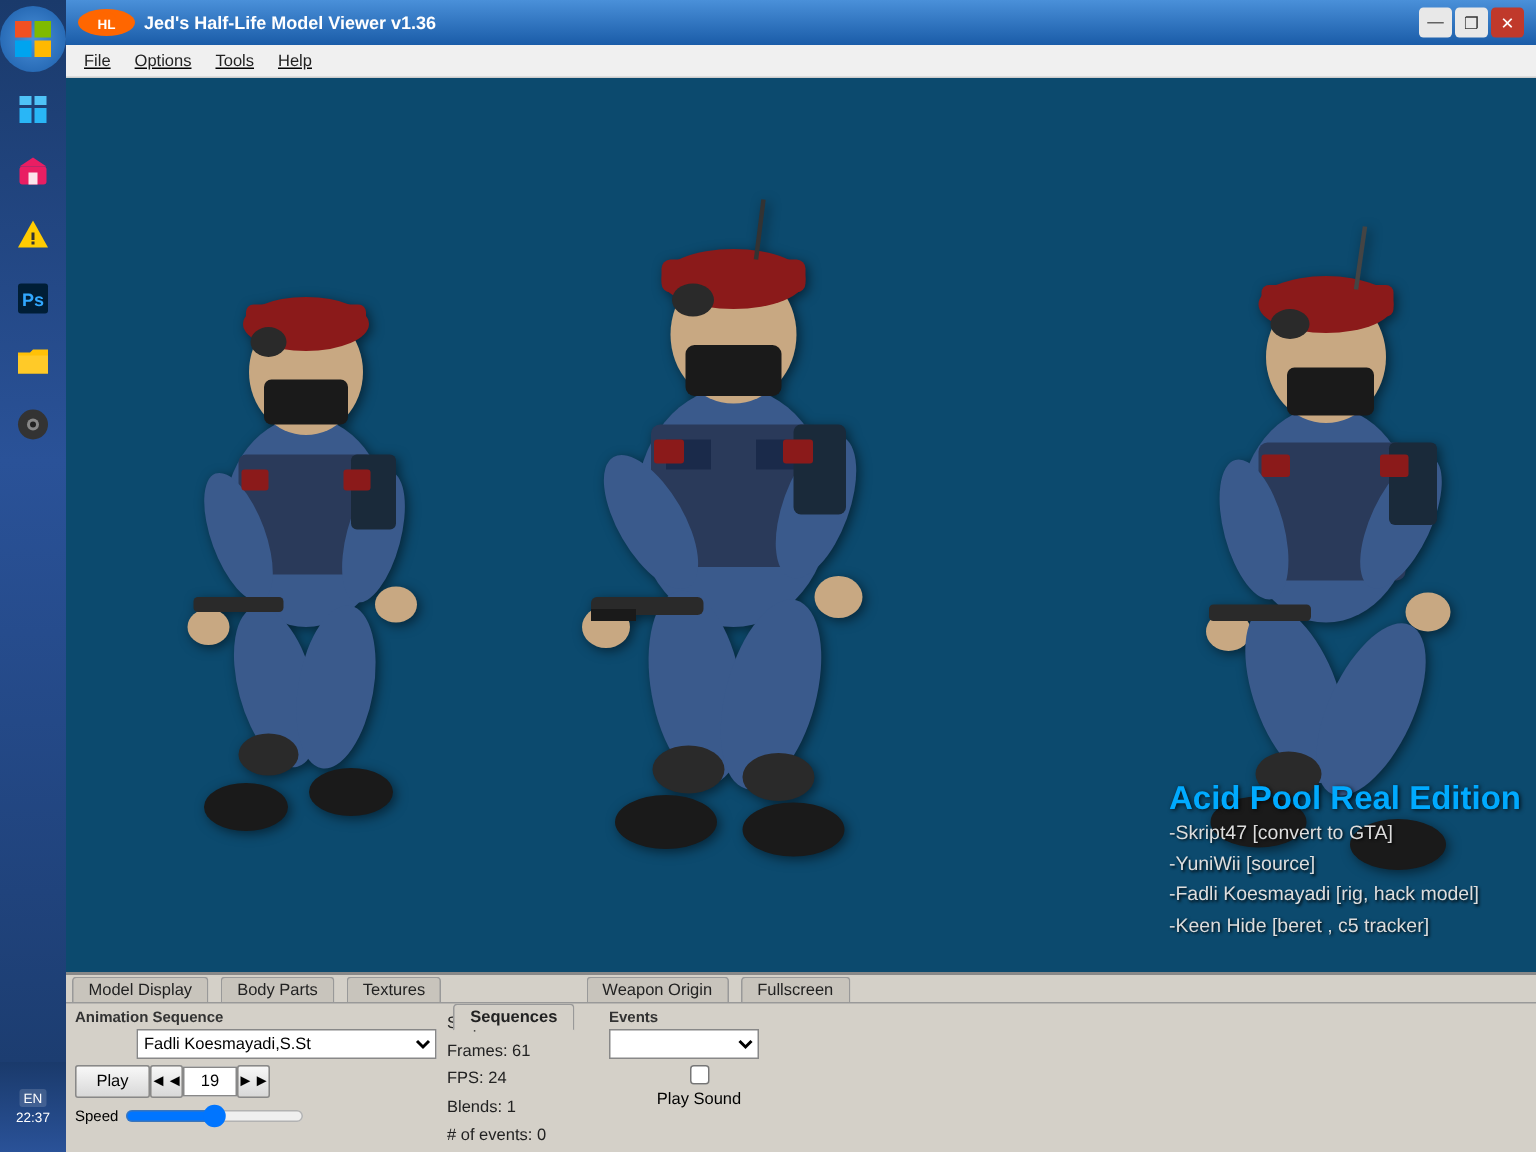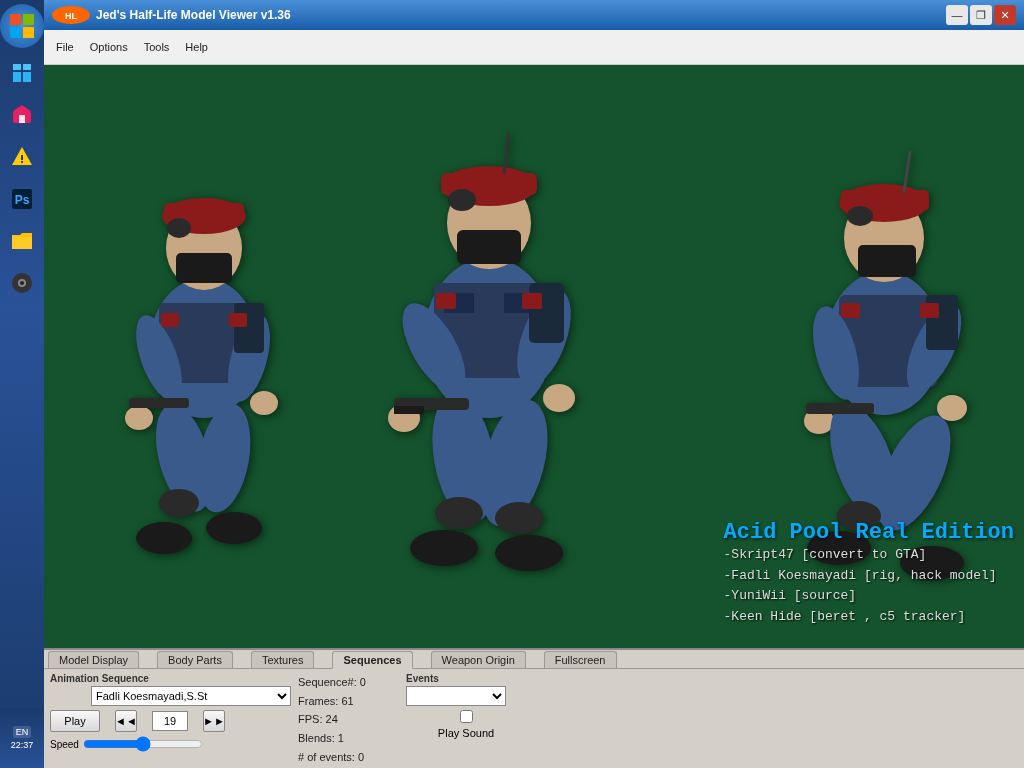--- a/index.html
+++ b/index.html
@@ -139,45 +139,45 @@
       font-size: 11px;
       border-radius: 3px;
     }
 
     .ctrl-btn.minimize { background: #e8e8e8; color: #333; }
     .ctrl-btn.maximize { background: #e8e8e8; color: #333; }
     .ctrl-btn.close { background: #c0392b; color: white; }
 
     
     .menu-bar {
-      height: 35px;
+      height: 22px;
       background: #f0f0f0;
       border-bottom: 1px solid #ccc;
       display: flex;
       align-items: center;
       padding: 0 4px;
       flex-shrink: 0;
+      text-decoration: underline;
     }
 
     .menu-item {
       padding: 2px 8px;
       cursor: pointer;
       font-size: 11px;
       color: #222;
       border-radius: 3px;
     }
 
     
     .viewport {
       flex: 1;
-      background: #14532d;
+      background: #0c4a6e;
       position: relative;
       overflow: hidden;
       min-height: 0;
-      font-family: Liberation Mono, monospace;
     }
 
     
     .model-display {
       width: 100%;
       height: 100%;
       position: relative;
       display: flex;
       align-items: center;
       justify-content: space-around;
@@ -226,30 +226,30 @@
     }
 
     .tab {
       padding: 2px 10px;
       background: #c8c4bc;
       border: 1px solid #999;
       border-bottom: none;
       cursor: pointer;
       font-size: 11px;
       color: #222;
-      margin-right: 18px;
+      margin-right: 8px;
       border-radius: 3px 3px 0 0;
     }
 
     .tab.active {
       background: #d4d0c8;
       border-bottom: 1px solid #d4d0c8;
       font-weight: bold;
       position: relative;
-      top: 1px;
+      top: 19px;
     }
 
     
     .panel-content {
       display: flex;
       flex: 1;
       padding: 4px 6px;
       gap: 8px;
     }
 
@@ -272,21 +272,21 @@
       font-size: 11px;
       background: white;
       border: 1px solid #888;
       margin-bottom: 4px;
       margin-left: 41px;
     }
 
     .play-controls {
       display: flex;
       align-items: center;
-      gap: 15px;
+      gap: 0;
       margin-bottom: 4px;
     }
 
     .play-btn {
       width: 50px;
       height: 22px;
       background: linear-gradient(to bottom, #f8f8f8, #d8d8d8);
       border: 1px solid #888;
       cursor: pointer;
       font-size: 11px;
@@ -581,22 +581,22 @@
         <rect x="57" y="170" width="19" height="15" rx="2" fill="#8b1a1a"></rect>
         <rect x="136" y="170" width="19" height="15" rx="2" fill="#8b1a1a"></rect>
       </svg>
 
     </div>
 
     <div class="viewport-overlay">
       <div class="overlay-title">Acid Pool Real Edition</div>
       <div class="overlay-credits">
         <div>-Skript47 [convert to GTA]</div>
+        <div>-YuniWii [source]</div>
         <div>-Fadli Koesmayadi [rig, hack model]</div>
-        <div>-YuniWii [source]</div>
         <div>-Keen Hide [beret , c5 tracker]</div>
       </div>
     </div>
   </div>
 
   <div class="control-panel">
 
     <div class="tabs-row">
       <div class="tab">Model Display</div>
       <div class="tab">Body Parts</div>

